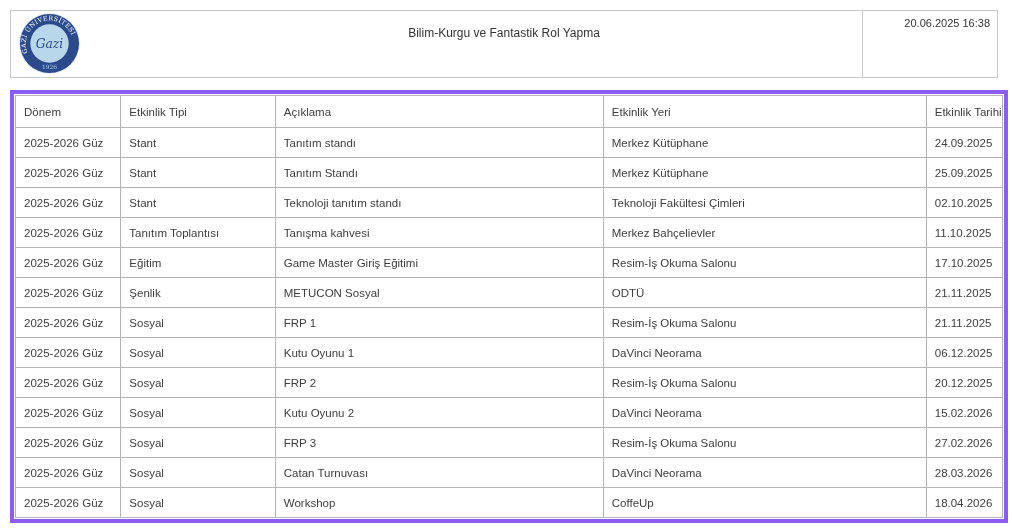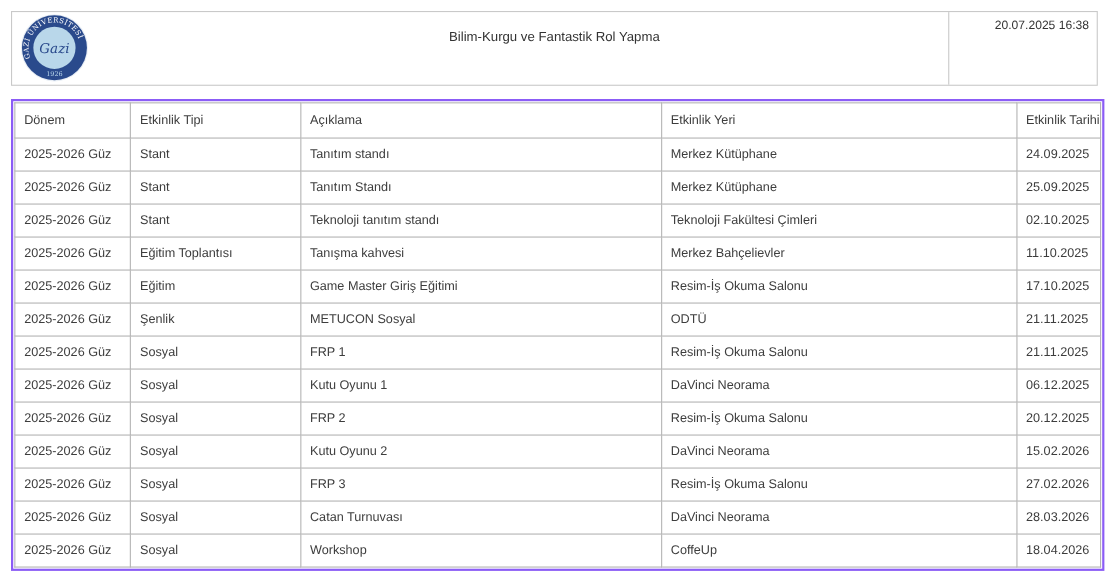--- a/index.html
+++ b/index.html
@@ -24,21 +24,21 @@
   }
   .date-cell{
     position:absolute;top:0;right:0;width:133px;height:100%;
   }
   .date-text{
     position:absolute;top:6px;right:7px;font-size:11px;color:#333333;white-space:nowrap;
   }
   
   .table-wrap{
     position:absolute;left:10px;top:90px;width:988px;
-    border:2px solid #8b5cf6;padding:1px;background:#ffffff;
+    border:4px solid #8b5cf6;padding:1px;background:#ffffff;
   }
   table.report{
     width:100%;border-collapse:collapse;table-layout:fixed;
     font-size:11.5px;color:#3d3d3d;
   }
   table.report th, table.report td{
     border:1px solid #b4b4b4;
     font-weight:normal;text-align:left;vertical-align:middle;
     padding:0 4px 0 8px;height:29px;
     white-space:nowrap;overflow:hidden;
@@ -70,21 +70,21 @@
       <text x="32" y="36.5" text-anchor="middle" font-family="'DejaVu Serif',serif" font-style="italic" font-size="12.5" fill="#2a4a8c">Gazi</text>
     </svg>
   </div>
 
   <div class="titles">
     <div class="club-line">Bilim-Kurgu ve Fantastik Rol Yapma</div>
   </div>
 
   <div class="date-divider"></div>
   <div class="date-cell">
-    <div class="date-text">20.07.2025 16:38</div>
+    <div class="date-text">20.06.2025 16:38</div>
   </div>
 </div>
 
 <div class="table-wrap">
   <table class="report">
     <colgroup>
       <col class="c-donem">
         <col class="c-tip">
         <col class="c-aciklama">
         <col class="c-yer">
@@ -116,21 +116,21 @@
         </tr>
         <tr>
           <td>2025-2026 Güz</td>
           <td>Stant</td>
           <td>Teknoloji tanıtım standı</td>
           <td>Teknoloji Fakültesi Çimleri</td>
           <td>02.10.2025</td>
         </tr>
         <tr>
           <td>2025-2026 Güz</td>
-          <td>Eğitim Toplantısı</td>
+          <td>Tanıtım Toplantısı</td>
           <td>Tanışma kahvesi</td>
           <td>Merkez Bahçelievler</td>
           <td>11.10.2025</td>
         </tr>
         <tr>
           <td>2025-2026 Güz</td>
           <td>Eğitim</td>
           <td>Game Master Giriş Eğitimi</td>
           <td>Resim-İş Okuma Salonu</td>
           <td>17.10.2025</td>

